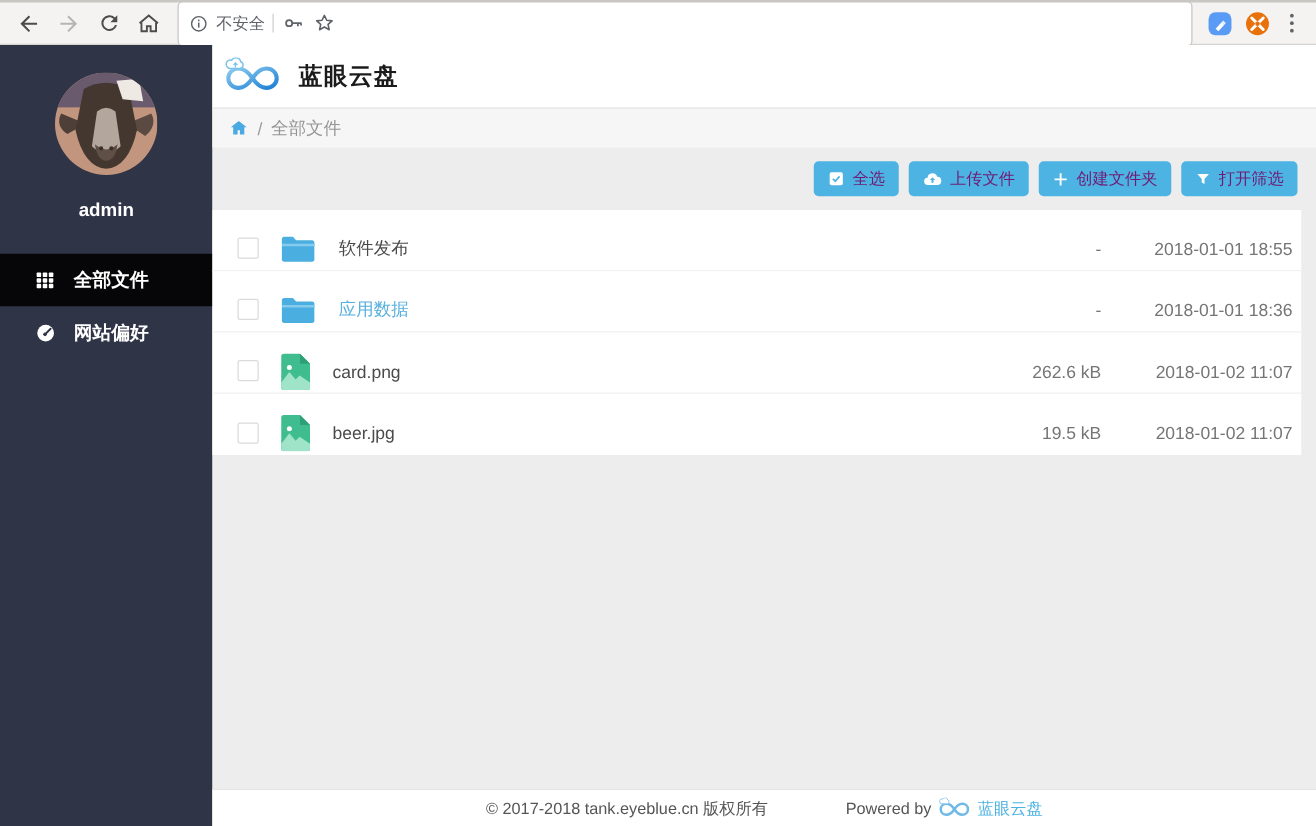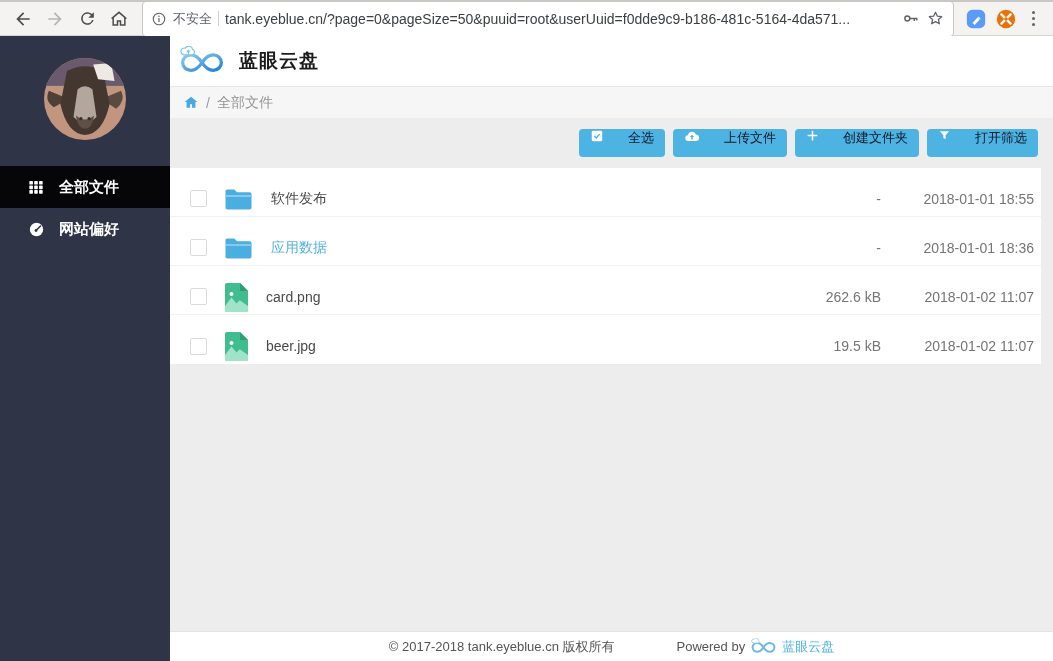--- a/index.html
+++ b/index.html
@@ -49,23 +49,23 @@
   .app-header{ height:50px; background:#fff; display:flex; align-items:center;
     padding-left:8px; gap:13px; flex:0 0 auto; }
   .app-title{ font-size:19px; font-weight:bold; color:#1b1b1b; letter-spacing:1px; }
   .breadcrumb{ height:32px; background:#f6f6f6; border-top:1px solid #e6e6e6;
     display:flex; align-items:center; gap:7px; padding-left:13px; font-size:14px;
     color:#9b9b9b; flex:0 0 auto; }
   .crumb-label{ color:#949494; }
 
   .content{ flex:1; min-height:0; }
   .actions{ display:flex; justify-content:flex-end; gap:8px; padding:11px 15px 0 0; }
-  .btn{ background:#4cb3e2; border:none; border-radius:4px; height:28px; color:#0f172a;
-    font-size:13px; font-family:inherit; padding:0 11px; display:flex; 
-    gap:24px; cursor:pointer; }
+  .btn{ background:#4cb3e2; border:none; border-radius:4px; height:28px; color:#701a75;
+    font-size:13px; font-family:inherit; padding:0 11px; display:flex; align-items:center;
+    gap:6px; cursor:pointer; }
   .btn svg{ flex:0 0 auto; }
 
   .file-panel{ background:#fff; margin:11px 12px 0 0; }
   .file-row{ height:49px; display:flex; align-items:center; padding:13px 7px 0 20px;
     border-bottom:1px solid #f1f1f1; cursor:pointer; }
   .file-row:last-child{ border-bottom:none; }
   .checkbox{ width:17px; height:17px; border:1px solid #dadada; border-radius:2px;
     background:#fff; flex:0 0 auto; cursor:pointer; }
   .file-icon{ margin-left:17px; flex:0 0 auto; display:flex; }
   .file-name{ margin-left:17px; font-size:14px; color:#4a4a4a; }
@@ -110,21 +110,20 @@
   <div class="omnibox">
     <span class="omni-icon">
       <svg width="16" height="16" viewBox="0 0 24 24">
           <circle cx="12" cy="12" r="8.6" fill="none" stroke="#5f6368" stroke-width="1.7"></circle>
           <rect x="11.1" y="10.6" width="1.8" height="6" fill="#5f6368"></rect>
           <rect x="11.1" y="7" width="1.8" height="2" fill="#5f6368"></rect>
         </svg>
     </span>
     <span class="sec-label">不安全</span>
     <span class="omni-sep"></span>
-    <span class="url-text">tank.eyeblue.cn/?page=0&amp;pageSize=50&amp;puuid=root&amp;userUuid=f0dde9c9-b186-481c-5164-4da571...</span>
     <span class="omni-icon">
       <svg width="19" height="19" viewBox="0 0 24 24">
           <g fill="none" stroke="#5f6368" stroke-width="1.8">
             <circle cx="8" cy="12" r="3.1"></circle>
             <path d="M11.2 12h9.3M16.8 12v3.2M20 12v2.4"></path>
           </g>
         </svg>
     </span>
     <span class="omni-icon">
       <svg width="19" height="19" viewBox="0 0 24 24">
@@ -164,20 +163,21 @@
       <path d="M6 40 Q0 52 12 60 L30 50 Z" fill="#4e4038"></path>
       <path d="M94 40 Q100 52 88 62 L70 50 Z" fill="#5a4a42"></path>
       <path d="M28 16 Q50 4 72 16 L80 56 Q72 92 50 94 Q28 92 20 56 Z" fill="#44372f"></path>
       <path d="M60 8 L82 6 L86 28 L66 26 Z" fill="#efe9e4"></path>
       <path d="M41 38 Q50 31 59 38 L64 72 Q50 86 36 72 Z" fill="#b3a69d"></path>
       <path d="M39 70 Q50 80 61 70 Q59 86 50 86 Q41 86 39 70 Z" fill="#5f4f47"></path>
       <circle cx="45" cy="74" r="2" fill="#3a2f29"></circle>
       <circle cx="55" cy="74" r="2" fill="#3a2f29"></circle>
     </svg>
   </div>
+  <div class="username">admin</div>
 
   <div class="menu">
     <div class="menu-item active">
       <span class="mi-icon">
         <svg width="16" height="16" viewBox="0 0 24 24" fill="#fff">
             <g>
               <rect x="2" y="3" width="5.4" height="5.4" rx="1"></rect>
               <rect x="9.3" y="3" width="5.4" height="5.4" rx="1"></rect>
               <rect x="16.6" y="3" width="5.4" height="5.4" rx="1"></rect>
               <rect x="2" y="9.8" width="5.4" height="5.4" rx="1"></rect>

